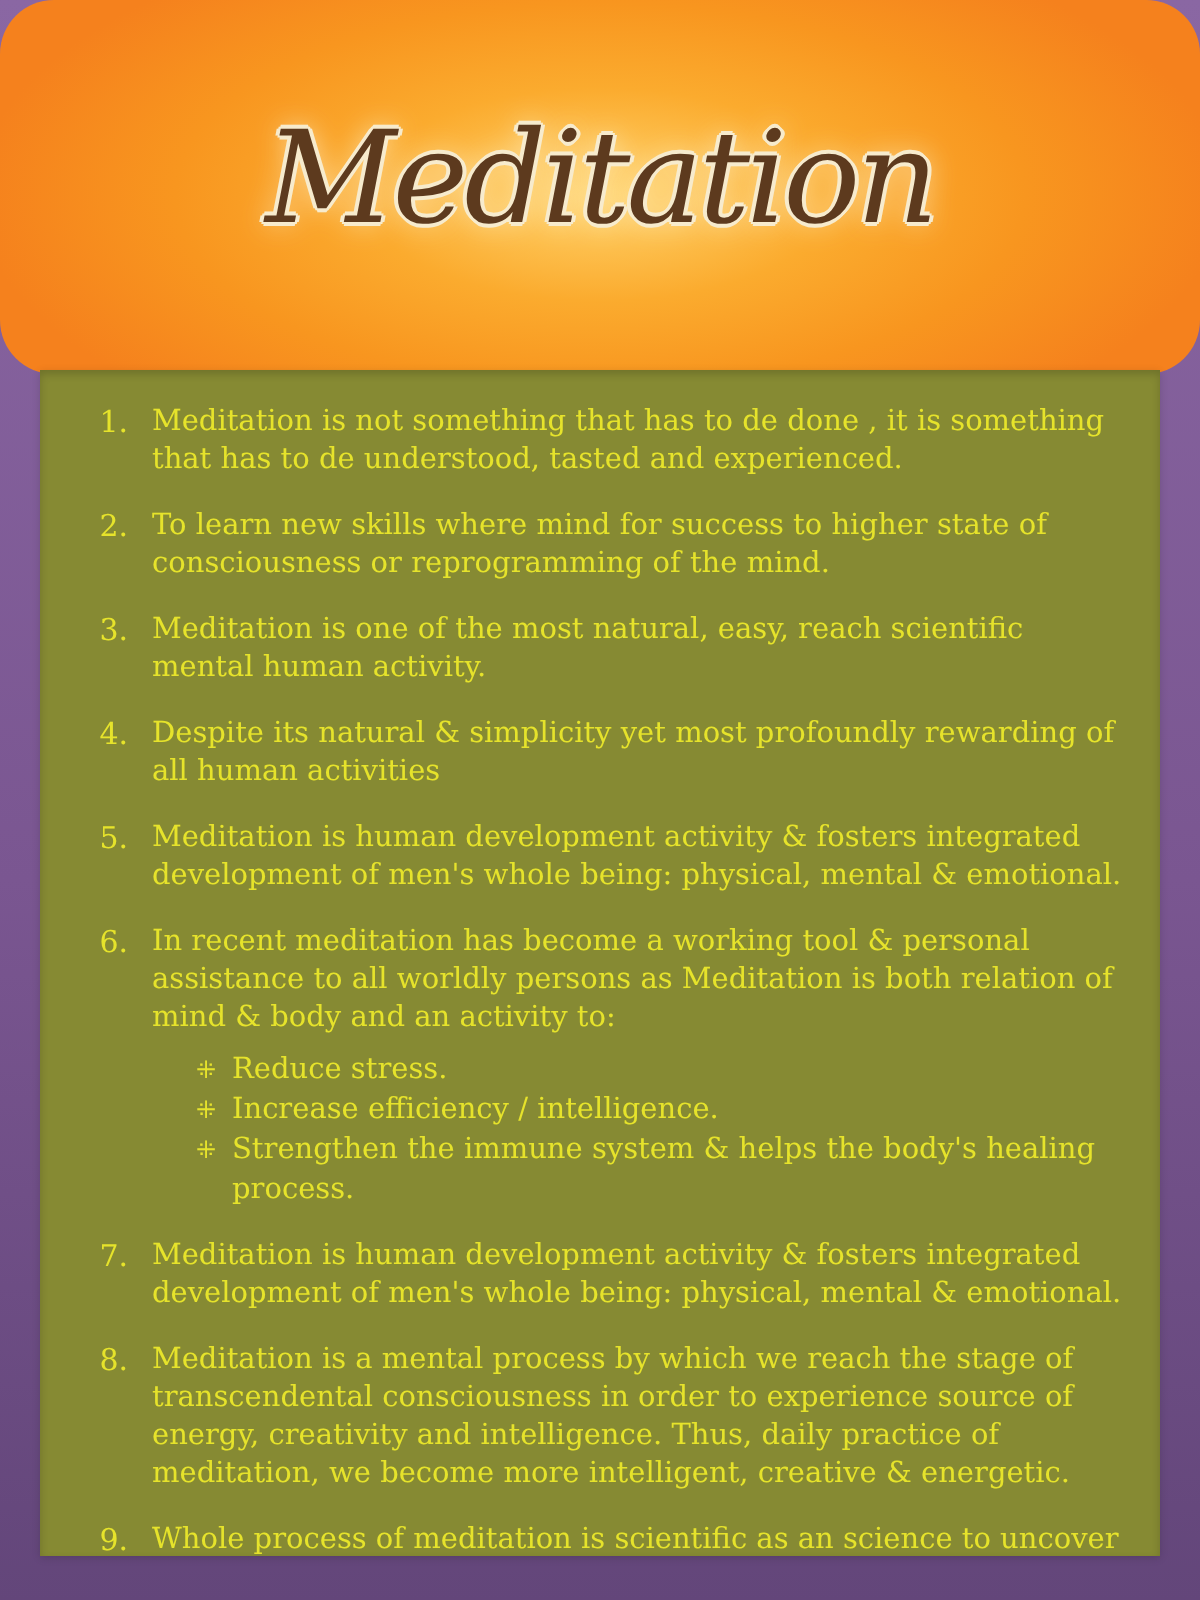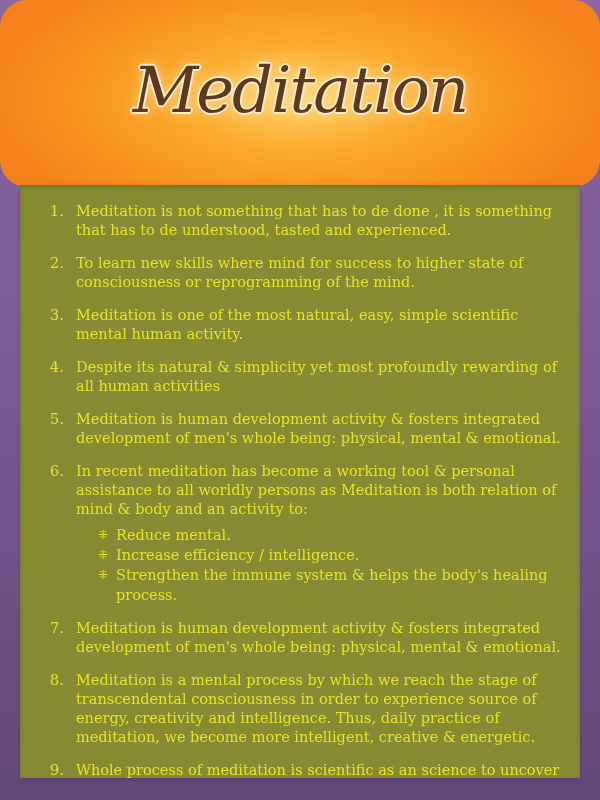--- a/index.html
+++ b/index.html
@@ -106,39 +106,39 @@
     <span class="ptext">Meditation is not something that has to de done , it is something that has to de understood, tasted and experienced.</span>
   </li>
 
   <li class="point">
     <span class="num">2.</span>
     <span class="ptext">To learn new skills where mind for success to higher state of consciousness or reprogramming of the mind.</span>
   </li>
 
   <li class="point">
     <span class="num">3.</span>
-    <span class="ptext">Meditation is one of the most natural, easy, simple scientific mental human activity.</span>
+    <span class="ptext">Meditation is one of the most natural, easy, reach scientific mental human activity.</span>
   </li>
 
   <li class="point">
     <span class="num">4.</span>
     <span class="ptext">Despite its natural &amp; simplicity yet most profoundly rewarding of all human activities</span>
   </li>
 
   <li class="point">
     <span class="num">5.</span>
     <span class="ptext">Meditation is human development activity &amp; fosters integrated development of men's whole being: physical, mental &amp; emotional.</span>
   </li>
 
   <li class="point">
     <span class="num">6.</span>
     <span class="ptext">In recent meditation has become a working tool &amp; personal assistance to all worldly persons as Meditation is both relation of mind &amp; body and an activity to:<ul class="subs">
   <li>
     <span class="cross">⁜</span>
-    <span class="stext">Reduce  mental.</span>
+    <span class="stext">Reduce  stress.</span>
   </li>
 
   <li>
     <span class="cross">⁜</span>
     <span class="stext">Increase efficiency / intelligence.</span>
   </li>
 
   <li>
     <span class="cross">⁜</span>
     <span class="stext">Strengthen the immune system &amp; helps the body's healing process.</span>

